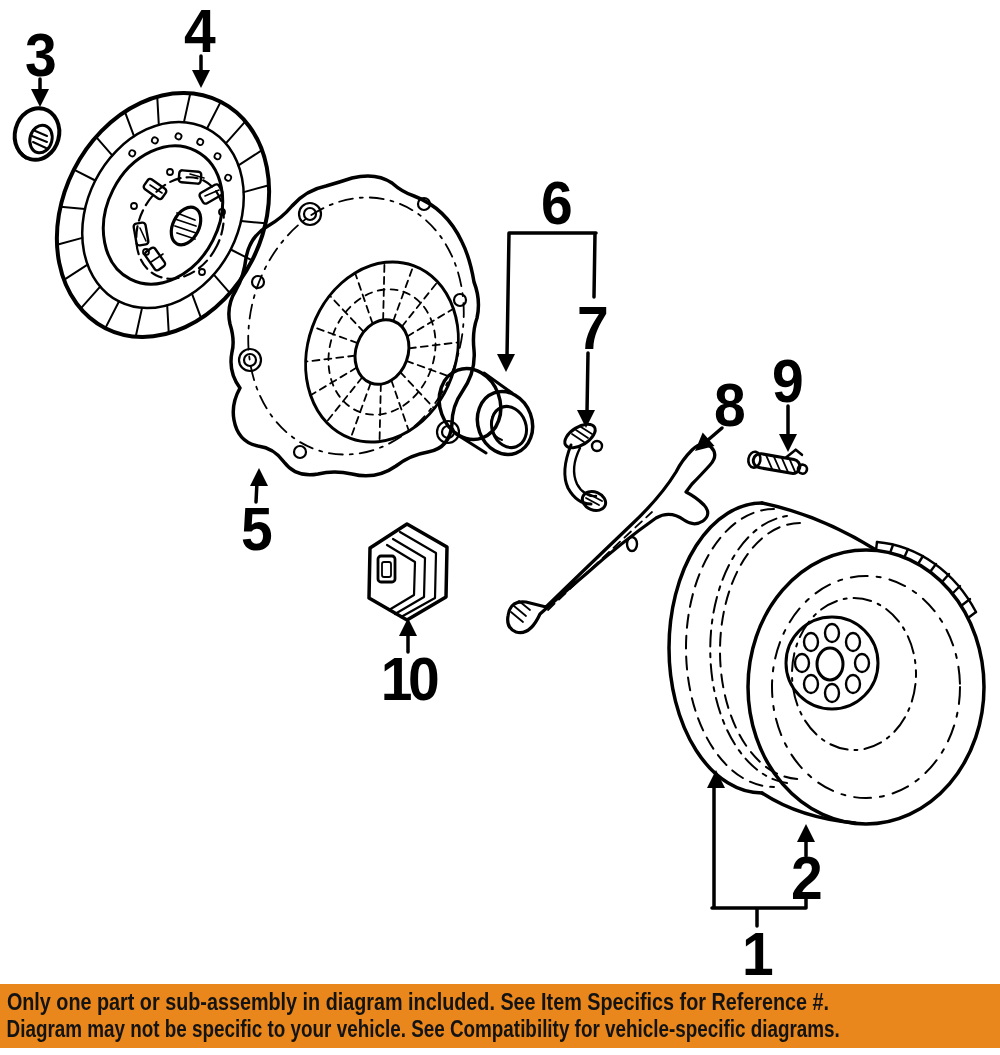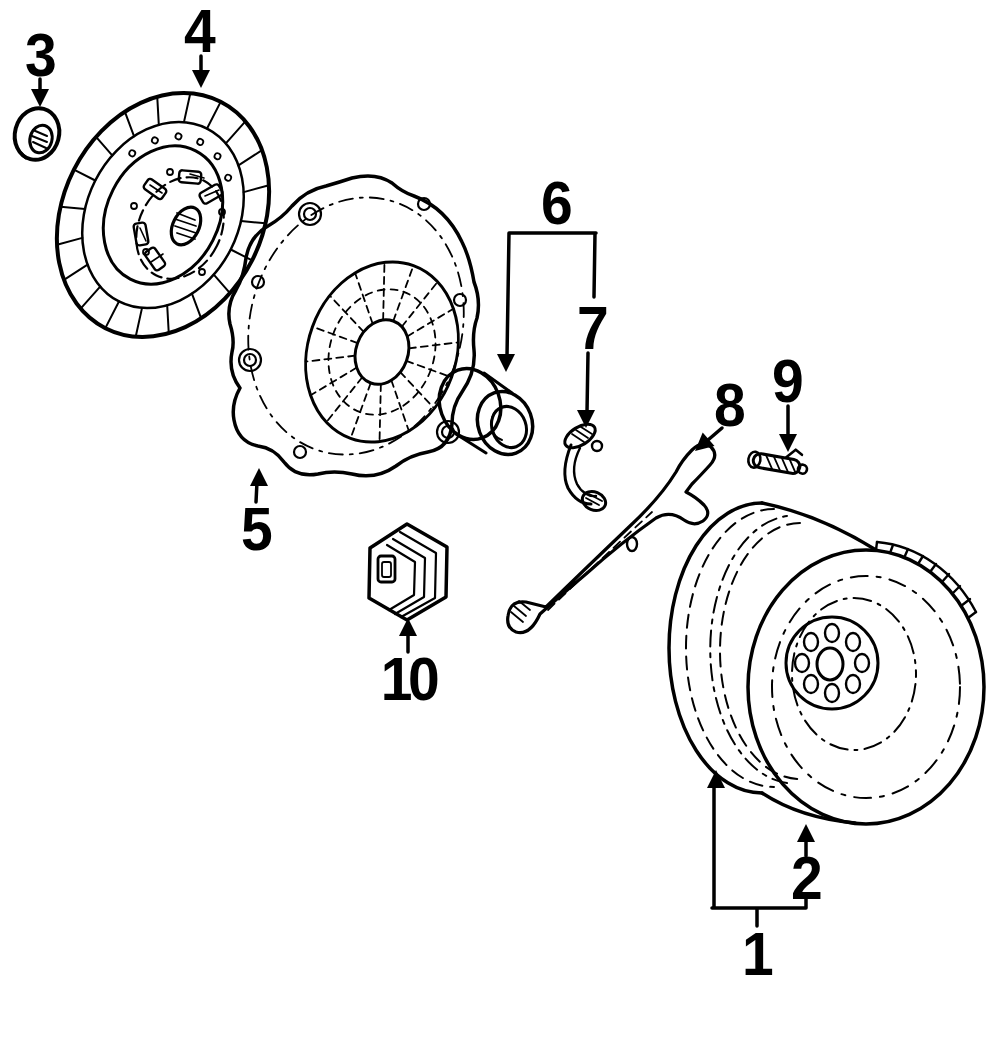--- a/index.html
+++ b/index.html
@@ -213,14 +213,18 @@
   <div class="part-label" style="left:806px;top:878px">2</div>
   <div class="part-label" style="left:40px;top:55px">3</div>
   <div class="part-label" style="left:199px;top:31px">4</div>
   <div class="part-label" style="left:256px;top:529px">5</div>
   <div class="part-label" style="left:556px;top:203px">6</div>
   <div class="part-label" style="left:592px;top:328px">7</div>
   <div class="part-label" style="left:729px;top:405px">8</div>
   <div class="part-label" style="left:787px;top:381px">9</div>
   <div class="part-label two-digit" style="left:408px;top:679px">10</div>
 
+  <div class="banner">
+    <span class="line line1">Only one part or sub-assembly in diagram included. See Item Specifics for Reference #.</span>
+    <span class="line line2">Diagram may not be specific to your vehicle. See Compatibility for vehicle-specific diagrams.</span>
+  </div>
 
 </div>
 
 </body></html>

